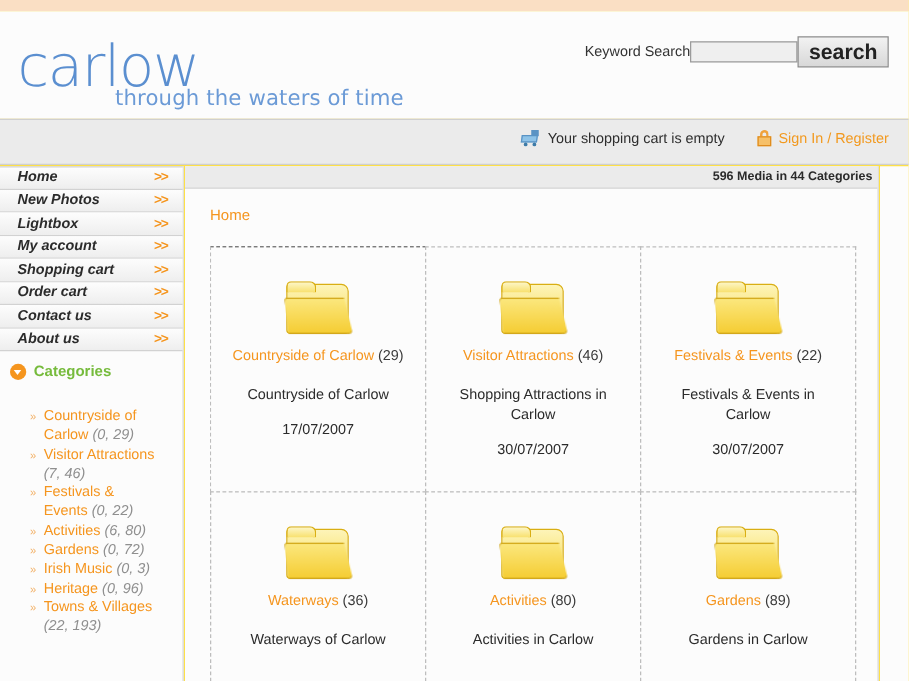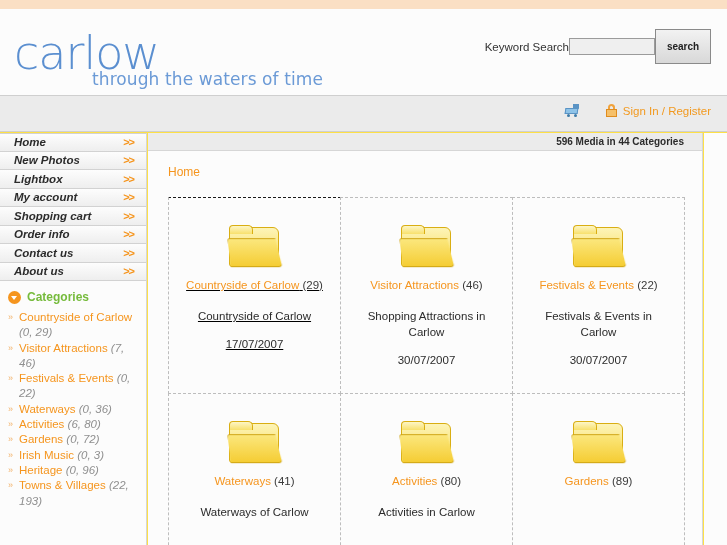--- a/index.html
+++ b/index.html
@@ -65,26 +65,26 @@
   }
   .search-input {
     width: 86px; height: 17px;
     border: 1px solid #9b9b9b;
     background: #efefef;
     font-size: 11px;
     padding: 0 3px;
     outline: none;
   }
   .search-btn {
-    height: 35px;
+    height: 25px;
     min-width: 56px;
     padding: 0 8px;
     border: 1px solid #8a8a8a;
     background: linear-gradient(#f2f2f2, #d8d8d8);
-    font-size: 10px;
+    font-size: 17px;
     font-weight: bold;
     color: #222;
     cursor: pointer;
     font-family: "Liberation Sans", sans-serif;
     text-align: center;
   }
 
   
   .util-bar {
     position: absolute; left: 0; top: 95px;
@@ -192,21 +192,21 @@
     content: "";
     position: absolute; left: 3px; top: 5px;
     border-left: 3.5px solid transparent;
     border-right: 3.5px solid transparent;
     border-top: 4px solid #ffffff;
   }
   .cat-head-label {
     font-size: 12px; font-weight: bold; color: #76bb3c;
   }
 
-  .cat-list { list-style: none; margin: 0; padding: 0 6px 0 6px; }
+  .cat-list { list-style: none; margin: 16px; padding: 0 6px 0 6px; }
   .cat-item {
     font-size: 11.5px;
     line-height: 15.3px;
     color: #f5951e;
     cursor: pointer;
     text-indent: 0;
     padding-left: 13px;
     position: relative;
   }
   .cat-item::before {
@@ -228,21 +228,21 @@
     border-right: 1px solid #d6d6d6;
   }
   .content-topbar {
     height: 18px;
     background: #ebebeb;
     border-bottom: 1px solid #d6d6d6;
     display: flex; align-items: center; justify-content: flex-end;
   }
   .media-count {
     font-size: 10px; font-weight: bold; color: #2b2b2b;
-    padding-right: 18px;
+    padding-right: 4px;
   }
   .breadcrumb {
     padding: 14px 0 0 20px;
     font-size: 12px;
     color: #f5951e;
     cursor: pointer;
   }
 
   
   .grid {
@@ -254,21 +254,21 @@
   .card {
     width: 173px;
     height: 197px;
     border: 1px dashed #bdbdbd;
     margin: 0 -1px -1px 0;
     display: flex; flex-direction: column; align-items: center;
     padding-top: 27px;
     cursor: pointer;
     background: #fcfcfc;
   }
-  .card.highlight { border-top: 1px dashed #1a1a1a; text-decoration: underline; }
+  .card.highlight { border-top: 1px dashed #1a1a1a; }
 
   .folder {
     width: 56px; height: 44px; position: relative; margin-bottom: 9px;
   }
   .folder .back {
     position: absolute; left: 2px; top: 2px;
     width: 50px; height: 40px;
     border-radius: 3px 6px 3px 3px;
     background: linear-gradient(#fdf4b8, #f7d94e);
     border: 1px solid #d9ae13;
@@ -344,20 +344,21 @@
   <div class="util-bar">
     <div class="util-right">
 
       <div class="util-item">
         <span class="icon-cart">
           <span class="handle"></span>
             <span class="body"></span>
           <span class="w1"></span>
             <span class="w2"></span>
         </span>
+        <span class="util-cart-text">Your shopping cart is empty</span>
       </div>
 
       <div class="util-item">
         <span class="icon-lock">
           <span class="shackle"></span>
             <span class="box"></span>
         </span>
         <span class="util-signin-text">Sign In / Register</span>
       </div>
 
@@ -381,21 +382,21 @@
       </li>
       <li class="menu-item">
         <span class="menu-label">My account</span>
         <span class="menu-arrow">&gt;&gt;</span>
       </li>
       <li class="menu-item">
         <span class="menu-label">Shopping cart</span>
         <span class="menu-arrow">&gt;&gt;</span>
       </li>
       <li class="menu-item">
-        <span class="menu-label">Order info</span>
+        <span class="menu-label">Order cart</span>
         <span class="menu-arrow">&gt;&gt;</span>
       </li>
       <li class="menu-item">
         <span class="menu-label">Contact us</span>
         <span class="menu-arrow">&gt;&gt;</span>
       </li>
       <li class="menu-item">
         <span class="menu-label">About us</span>
         <span class="menu-arrow">&gt;&gt;</span>
       </li>
@@ -411,24 +412,20 @@
         <span>Countryside of Carlow</span>
         <span class="cat-count">(0, 29)</span>
       </li>
       <li class="cat-item">
         <span>Visitor Attractions</span>
         <span class="cat-count">(7, 46)</span>
       </li>
       <li class="cat-item">
         <span>Festivals &amp; Events</span>
         <span class="cat-count">(0, 22)</span>
-      </li>
-      <li class="cat-item">
-        <span>Waterways</span>
-        <span class="cat-count">(0, 36)</span>
       </li>
       <li class="cat-item">
         <span>Activities</span>
         <span class="cat-count">(6, 80)</span>
       </li>
       <li class="cat-item">
         <span>Gardens</span>
         <span class="cat-count">(0, 72)</span>
       </li>
       <li class="cat-item">
@@ -500,21 +497,21 @@
       </div>
 
       <div class="card">
         <div class="folder">
           <span class="back"></span>
             <span class="tab"></span>
             <span class="front"></span>
         </div>
         <div class="card-title">
           <span>Waterways</span>
-          <span class="num">(41)</span>
+          <span class="num">(36)</span>
         </div>
         <div class="card-desc">Waterways of Carlow</div>
         <div class="card-date"></div>
       </div>
 
       <div class="card">
         <div class="folder">
           <span class="back"></span>
             <span class="tab"></span>
             <span class="front"></span>
@@ -530,20 +527,21 @@
       <div class="card">
         <div class="folder">
           <span class="back"></span>
             <span class="tab"></span>
             <span class="front"></span>
         </div>
         <div class="card-title">
           <span>Gardens</span>
           <span class="num">(89)</span>
         </div>
+        <div class="card-desc">Gardens in Carlow</div>
         <div class="card-date"></div>
       </div>
 
     </div>
 
   </div>
 
   <div class="right-gutter"></div>
 
 </div>

